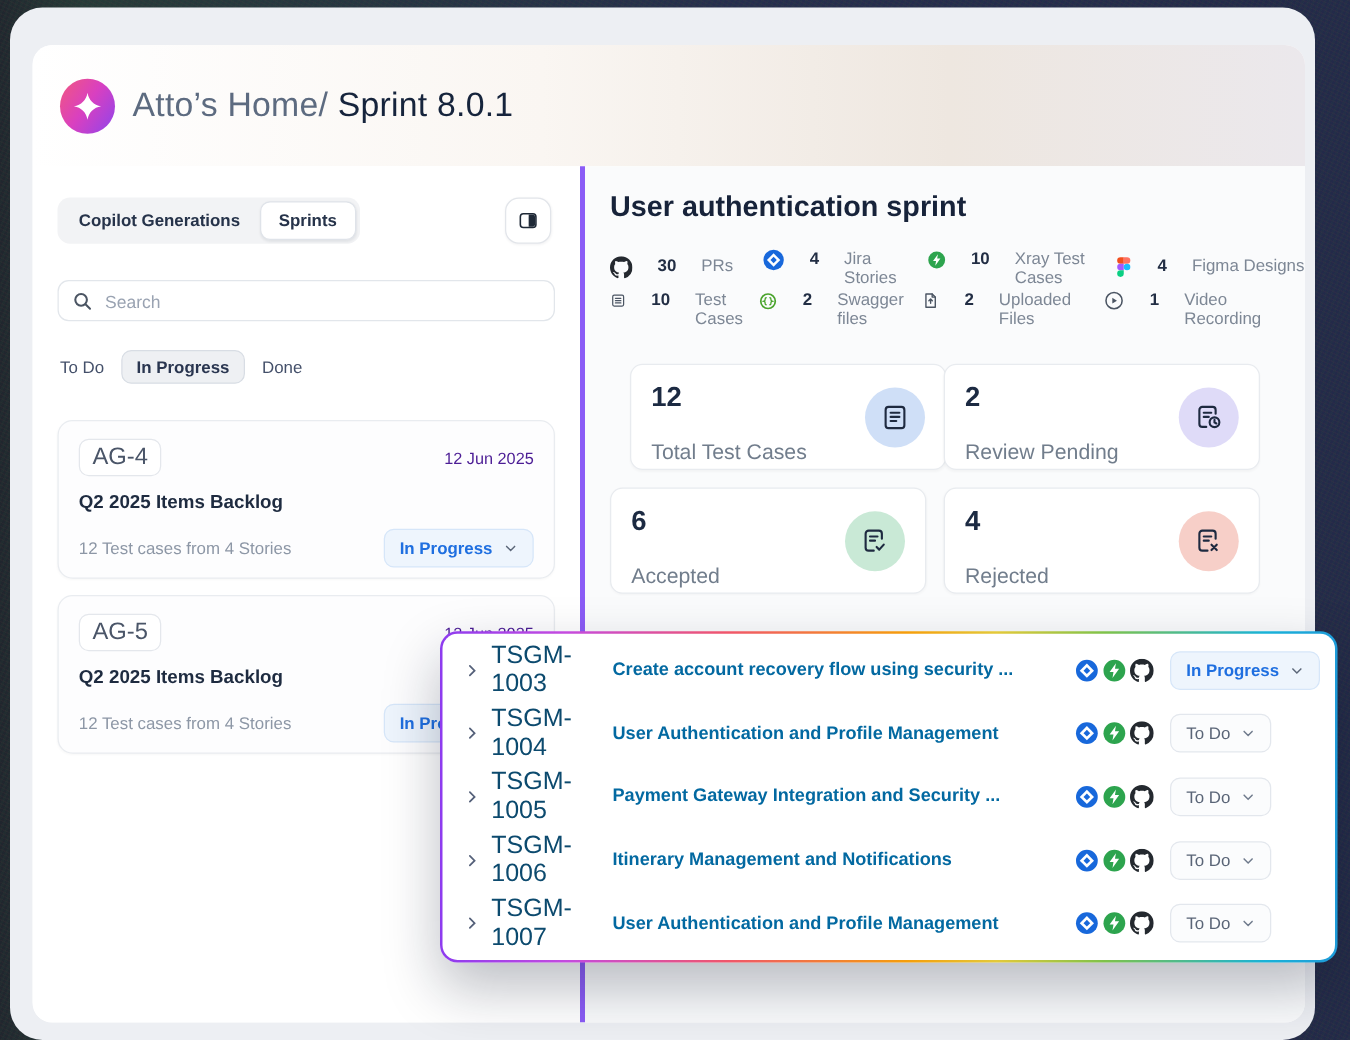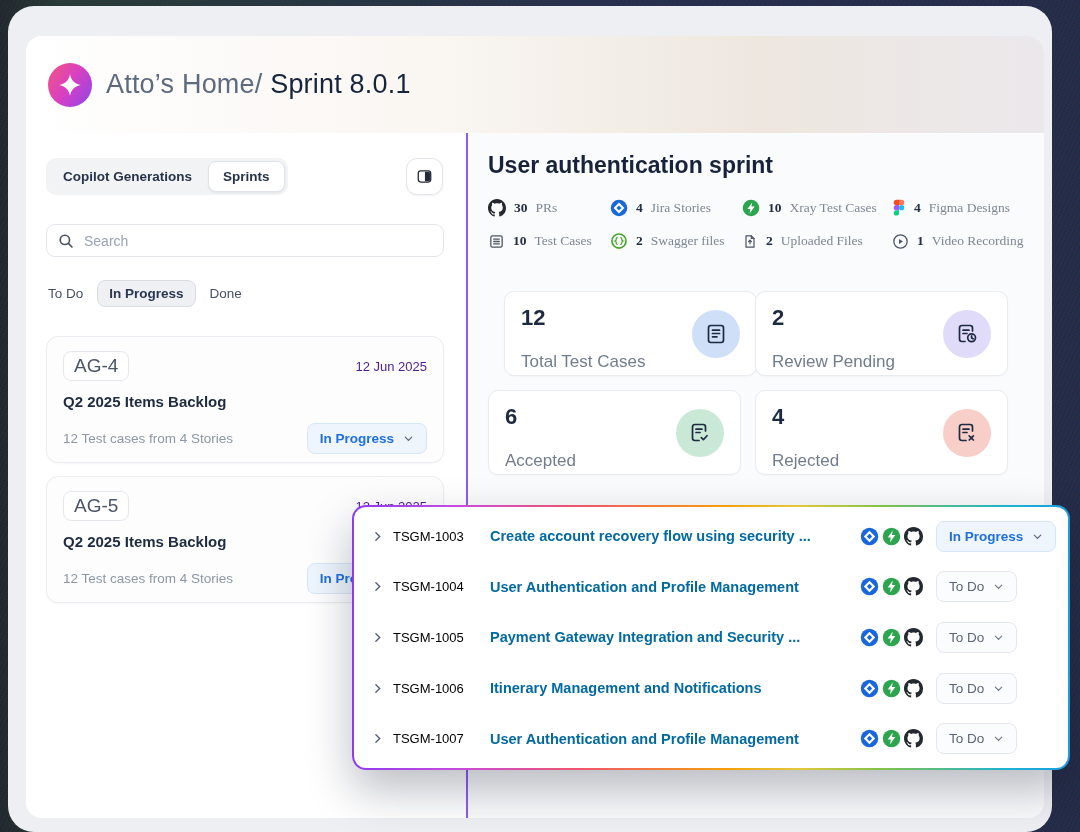--- a/index.html
+++ b/index.html
@@ -24,21 +24,21 @@
   .logo { width:44px; height:44px; border-radius:50%; flex:0 0 auto;
     background:linear-gradient(125deg,#f2577f 0%, #d940c0 48%, #8e44ec 100%);
     display:flex; align-items:center; justify-content:center; }
   .titles { margin-left:14px; font-size:27px; font-weight:400; letter-spacing:.2px; }
   .title-prefix { color:#5d6b80; }
   .title-current { color:#16243c; }
 
   .body { position:absolute; top:97px; left:0; right:0; bottom:0; display:flex; }
 
   
-  .sidebar { width:442px; background:#fff; border-right:2px solid #8b5cf6; position:relative; }
+  .sidebar { width:442px; background:#fff; border-right:4px solid #8b5cf6; position:relative; }
   .tabs { position:absolute; left:20px; top:25px; height:37px; display:flex; align-items:center;
     background:#f2f3f5; border-radius:10px; padding:3px; gap:2px; }
   .tab { font-size:13.5px; font-weight:700; color:#26334a; padding:0 14px; height:31px;
     display:flex; align-items:center; border-radius:8px; cursor:pointer; }
   .tab.active { background:#fff; border:1px solid #dfe3e9; box-shadow:0 1px 2px rgba(16,24,40,.07); }
   .toggle-btn { position:absolute; right:23px; top:25px; width:37px; height:37px; background:#fff;
     border:1px solid #e2e5ea; border-radius:11px; display:flex; align-items:center; justify-content:center;
     box-shadow:0 1px 2px rgba(16,24,40,.05); cursor:pointer; }
   .search { position:absolute; left:20px; top:91px; width:398px; height:33px; background:#fff;
     border:1px solid #e2e6eb; border-radius:9px; display:flex; align-items:center; padding:0 10px; gap:9px; }
@@ -63,21 +63,21 @@
     font-weight:700; padding:0 12px; height:31px; cursor:pointer; white-space:nowrap; }
   .chip.blue { background:#eef5fd; border:1px solid #d6e6f9; color:#1f6fe0; }
   .chip.gray { background:#fbfcfd; border:1px solid #e3e7ed; color:#5a6577; font-weight:400; }
 
   
   .content { flex:1; background:#fafbfc; position:relative; }
   .main-title { position:absolute; left:20px; top:19px; font-size:23px; font-weight:700; color:#17233a; }
   .stats-row { position:absolute; left:20px; display:flex; align-items:center; }
   .stats-row.r1 { top:66px; }
   .stats-row.r2 { top:99px; }
-  .stat { display:flex; align-items:center; gap:8px; font-size:13.5px;font-family:Liberation Serif, serif; }
+  .stat { display:flex; gap:20px; font-size:13.5px; }
   .stat .cnt { font-weight:700; color:#222e44; }
   .stat .lbl { color:#7d8795; }
   .stat.w1 { width:122px; } .stat.w2 { width:132px; } .stat.w3 { width:150px; }
 
   .summary { position:absolute; width:253px; height:85px; background:#fff; border:1px solid #e8ebef;
     border-radius:10px; padding:13px 16px; box-shadow:0 1px 2px rgba(16,24,40,.03); }
   .sum-val { font-size:22px; font-weight:700; color:#1c2a42; }
   .sum-lbl { font-size:17px; color:#717d8c; margin-top:21px; }
   .sum-circle { position:absolute; right:16px; top:18px; width:48px; height:48px; border-radius:50%;
     display:flex; align-items:center; justify-content:center; }
@@ -85,21 +85,21 @@
   .c-green { background:#c9e9d6; } .c-red { background:#f7cfc8; }
 
   
   .overlay { position:absolute; left:352px; top:505px; width:718px; height:265px; z-index:10;
     border-radius:14px; padding:2px;
     background:linear-gradient(90deg,#8d3bef 0%, #c44bdf 14%, #f0566b 32%, #f59e0b 52%, #e3c93a 62%, #7fc24a 74%, #19b2d8 92%, #1e9bd9 100%);
     box-shadow:0 20px 45px rgba(15,23,42,.28); }
   .overlay-inner { background:#fff; border-radius:12px; width:100%; height:100%;
     display:flex; flex-direction:column; justify-content:space-evenly; padding:4px 0; }
   .trow { display:flex; align-items:center; height:52px; padding-left:17px; }
-  .trow .rid { width:97px; font-size:13px; color:#000000; }
+  .trow .rid { width:97px; font-size:20px; color:#0c4a6e; }
   .trow .rtitle { flex:1; font-size:14.5px; font-weight:700; color:#0369a1; padding-right:8px; }
   .rchev { width:22px; display:flex; align-items:center; cursor:pointer; }
   .ricons { display:flex; align-items:center; gap:3px; width:76px; }
   .rchip-box { width:132px; display:flex; }
 
   svg { display:block; }
 </style>
 </head>
 <body>
 

